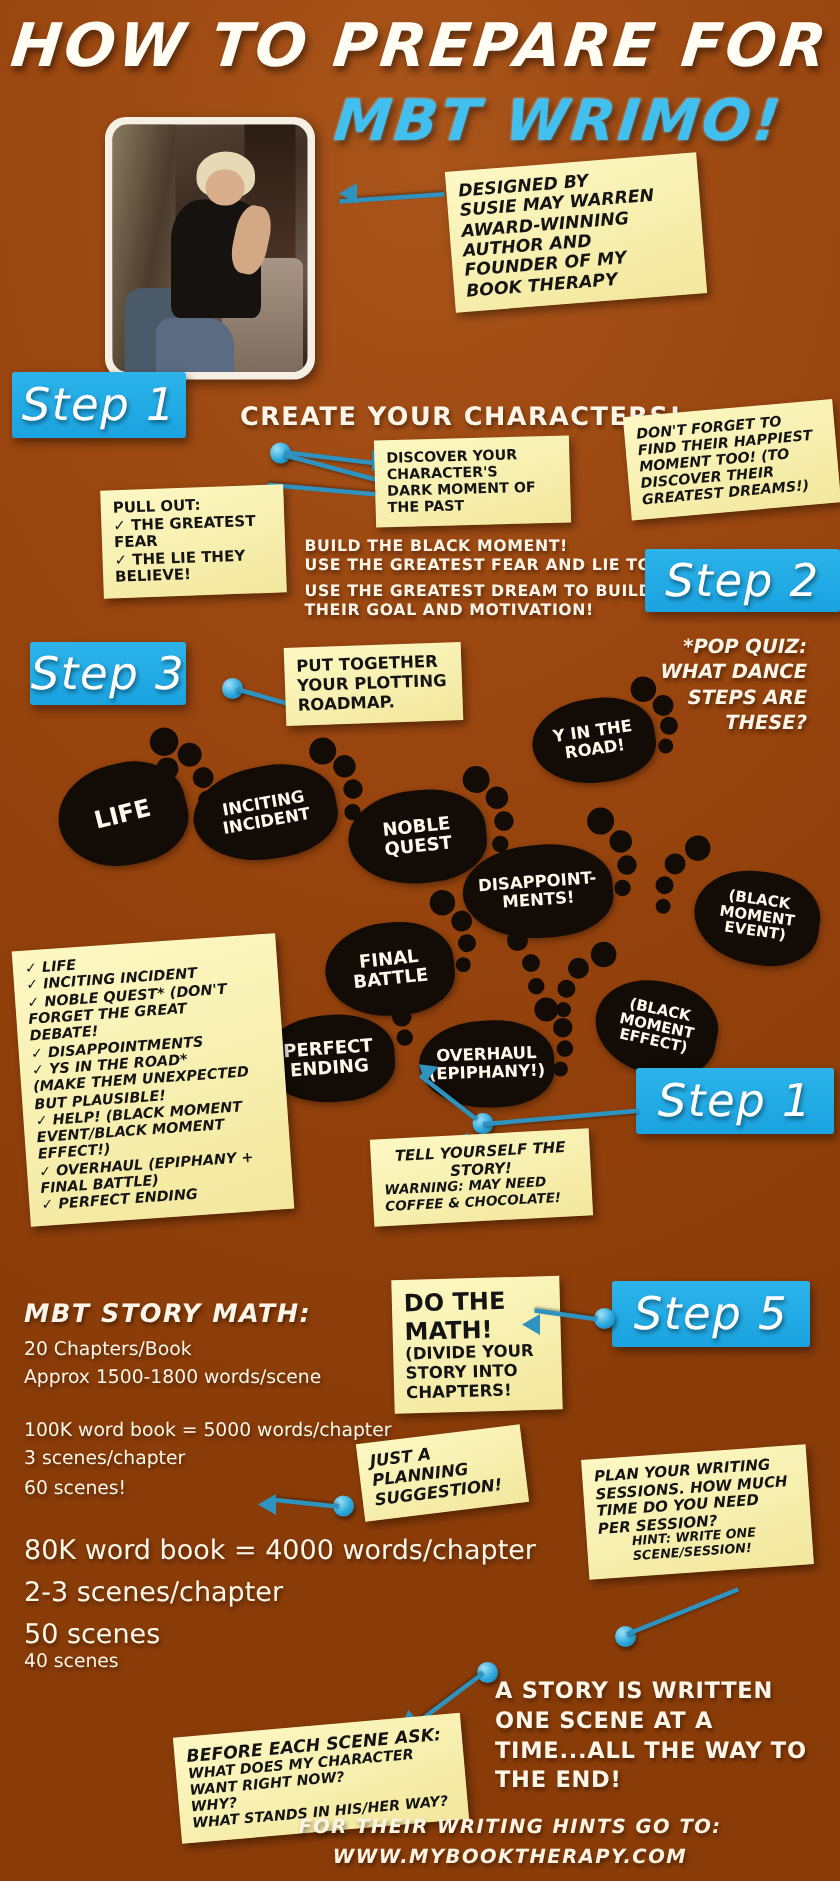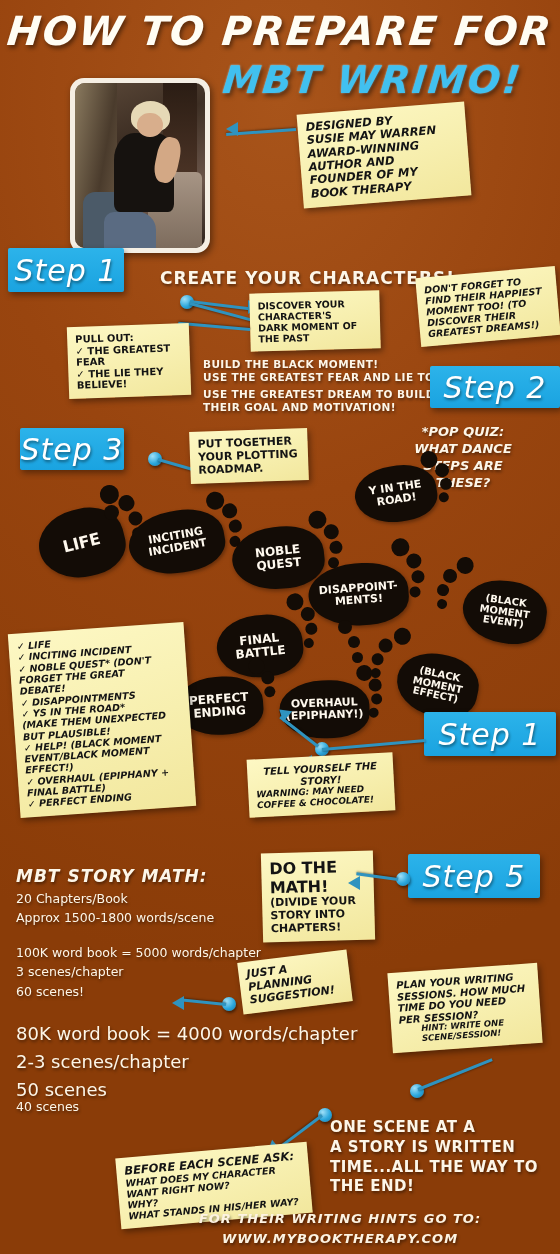--- a/index.html
+++ b/index.html
@@ -218,21 +218,21 @@
   <div class="pin" style="left:148px; top:452px;"></div>
   <div class="lead" style="left:158px; top:458px; width:48px; transform:rotate(16deg);"></div>
   <div class="arrow" style="left:198px; top:464px; border-left:12px solid #2f93bf;"></div>
 
   <div class="note" style="left:190px; top:430px; width:118px; font-size:11px; transform:rotate(-2deg);">
     <div class="ln">PUT TOGETHER</div>
     <div class="ln">YOUR PLOTTING</div>
     <div class="ln">ROADMAP.</div>
   </div>
 
-  <div class="wt it" style="left:388px; top:424px; font-size:13px; font-style:italic; font-weight:bold; text-align:center; width:150px; line-height:1.3;">
+  <div class="wt it" style="left:388px; top:424px; font-size:13px; font-style:italic; font-weight:bold; text-align:right; width:150px; line-height:1.3;">
     <div>*POP QUIZ:</div>
     <div>WHAT DANCE</div>
     <div>STEPS ARE</div>
     <div>THESE?</div>
   </div>
 
   <div class="foot" style="left:28px; top:505px; transform:rotate(-14deg);">
     <div class="sole" style="left:0; top:16px; width:86px; height:68px; font-size:16px;">
       <span class="fp-label">LIFE</span>
     </div>
@@ -423,22 +423,22 @@
     <div class="ln" style="font-size:8.5px; margin-left:22px;">SCENE/SESSION!</div>
   </div>
 
   <div class="pin" style="left:410px; top:1084px;"></div>
   <div class="pin" style="left:318px; top:1108px;"></div>
   <div class="lead" style="left:418px; top:1088px; width:80px; transform:rotate(-22deg);"></div>
   <div class="lead" style="left:322px; top:1114px; width:60px; transform:rotate(143deg);"></div>
   <div class="arrow" style="left:266px; top:1142px; border-right:12px solid #2f93bf; transform:rotate(-40deg);"></div>
 
   <div class="wt head" style="left:330px; top:1118px; font-size:15px; line-height:1.32; letter-spacing:.5px;">
+    <div>A STORY IS WRITTEN</div>
     <div>ONE SCENE AT A</div>
-    <div>A STORY IS WRITTEN</div>
     <div>TIME...ALL THE WAY TO</div>
     <div>THE END!</div>
   </div>
 
   <div class="note it" style="left:118px; top:1150px; width:192px; font-size:9.5px; transform:rotate(-5deg);">
     <div class="ln" style="font-size:11.5px;">BEFORE EACH SCENE ASK:</div>
     <div class="ln">WHAT DOES MY CHARACTER</div>
     <div class="ln">WANT RIGHT NOW?</div>
     <div class="ln">WHY?</div>
     <div class="ln">WHAT STANDS IN HIS/HER WAY?</div>

